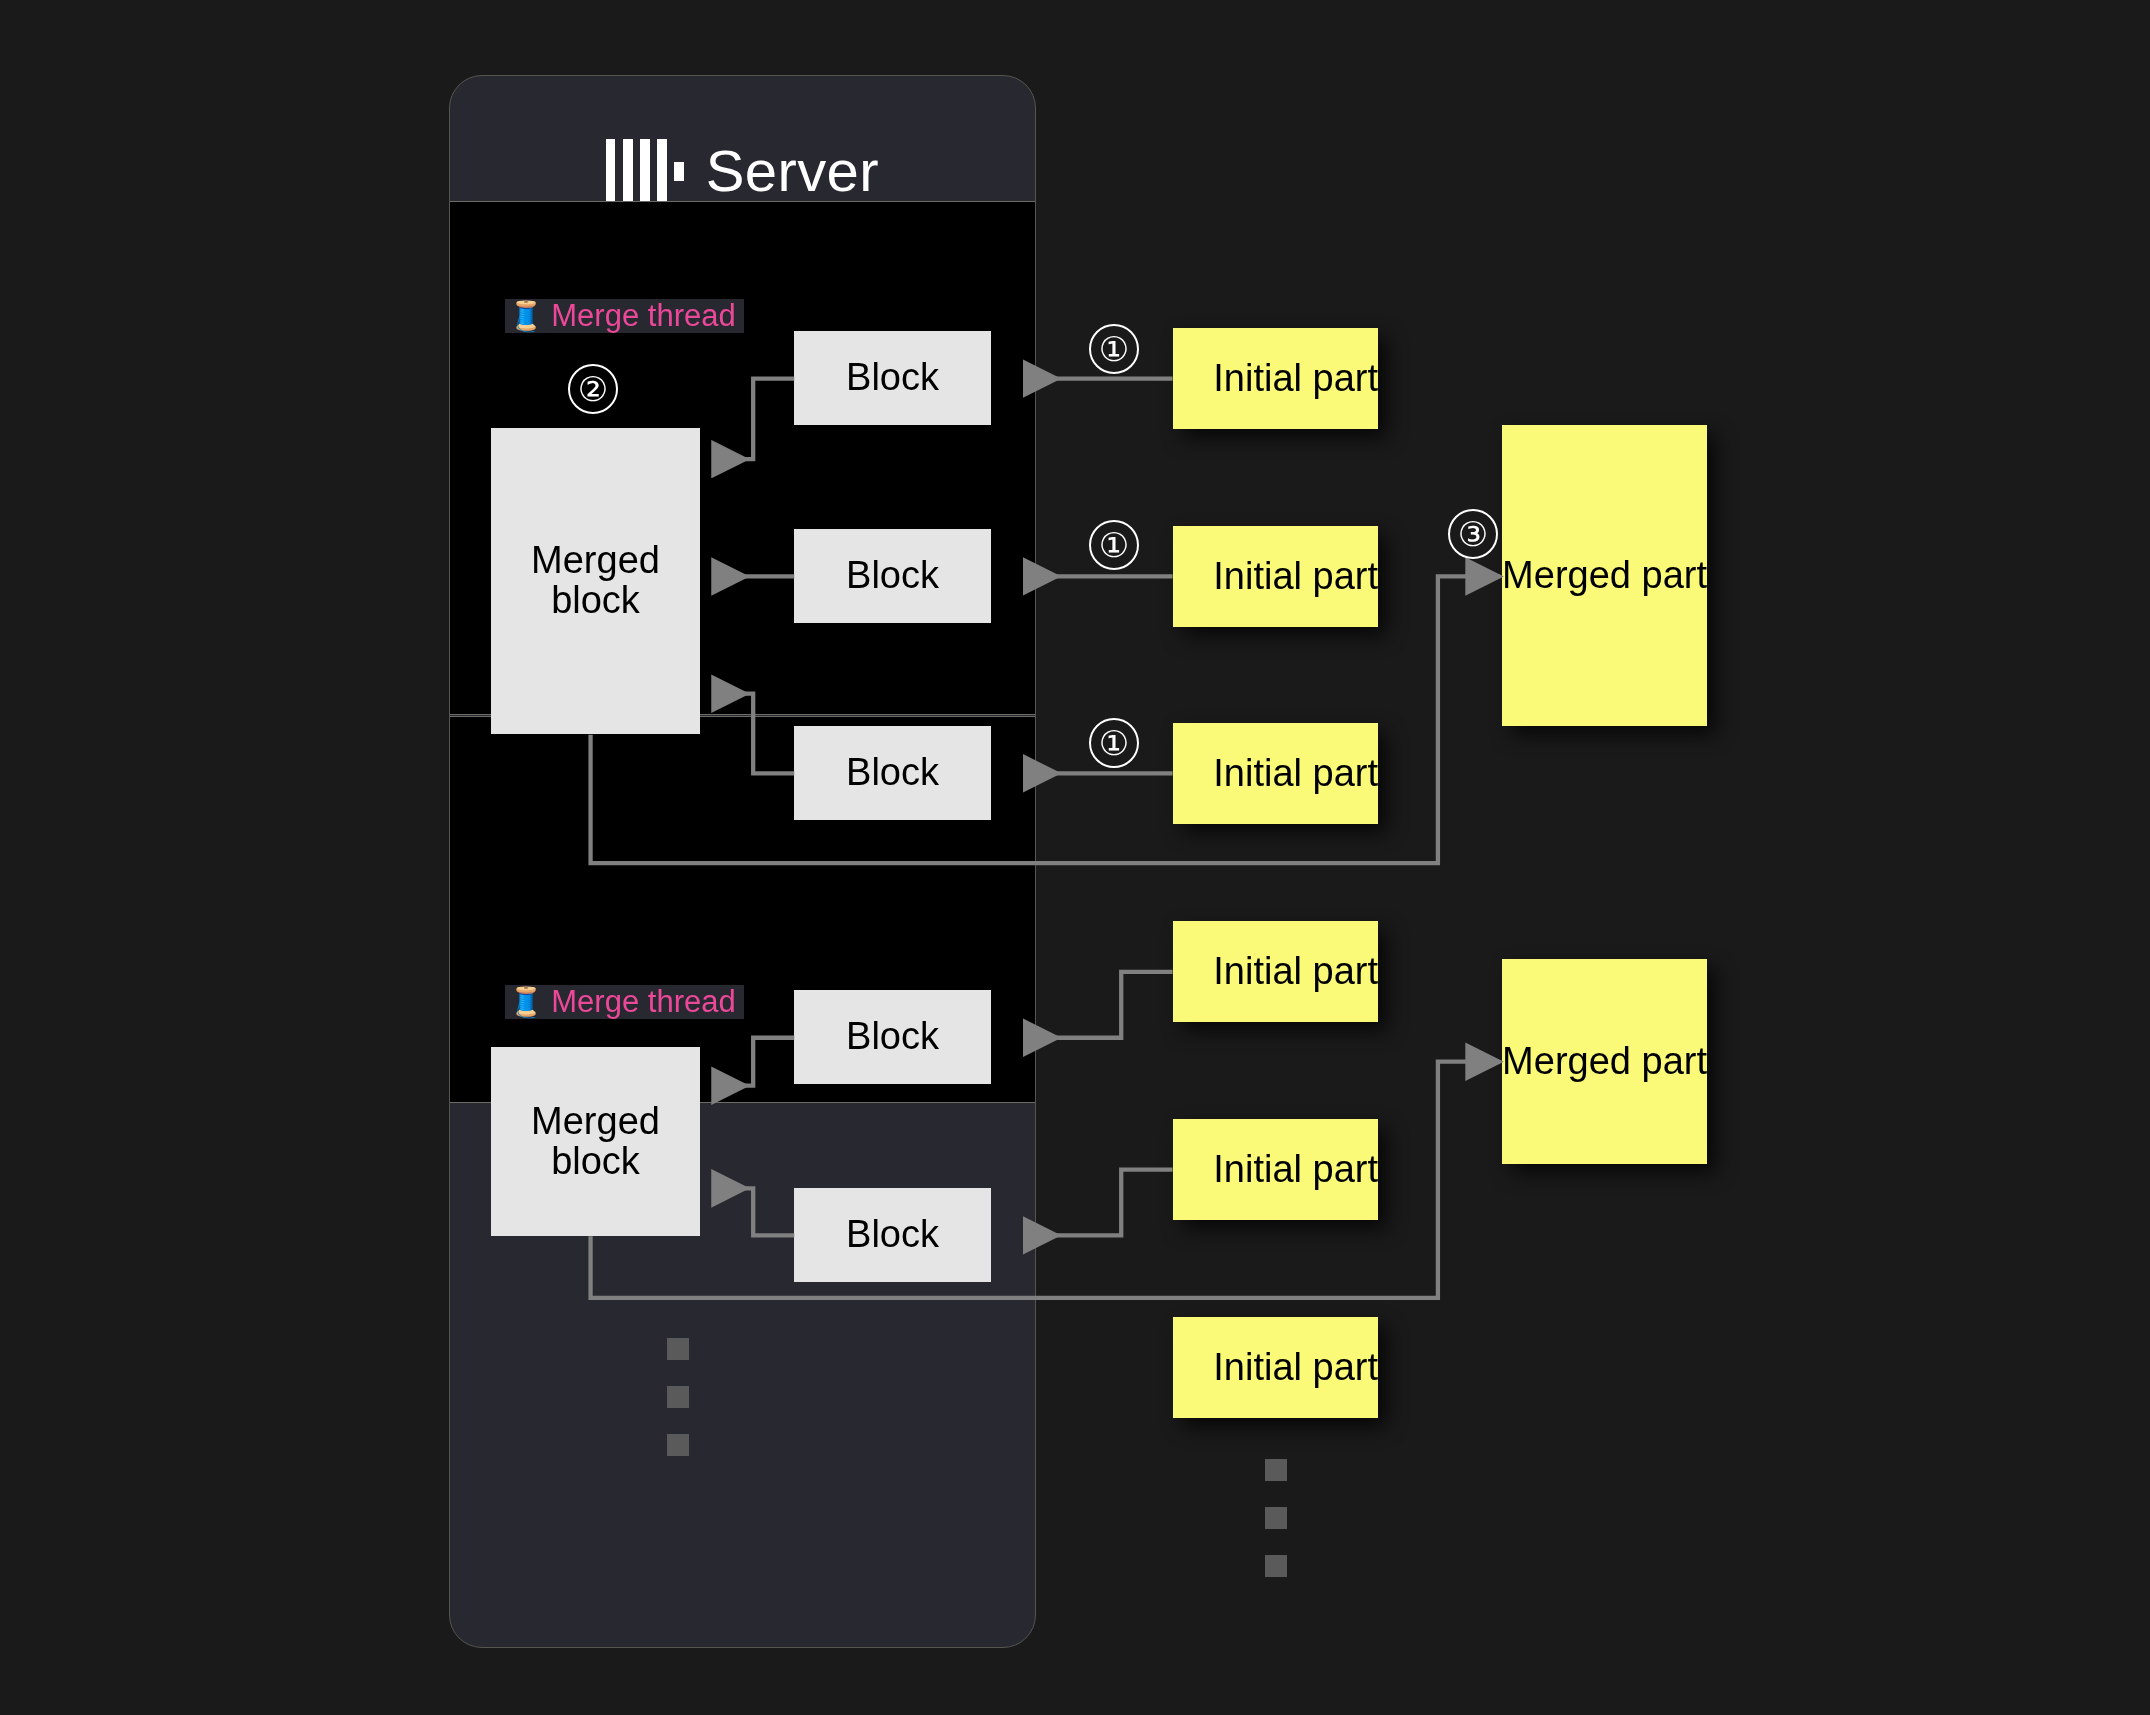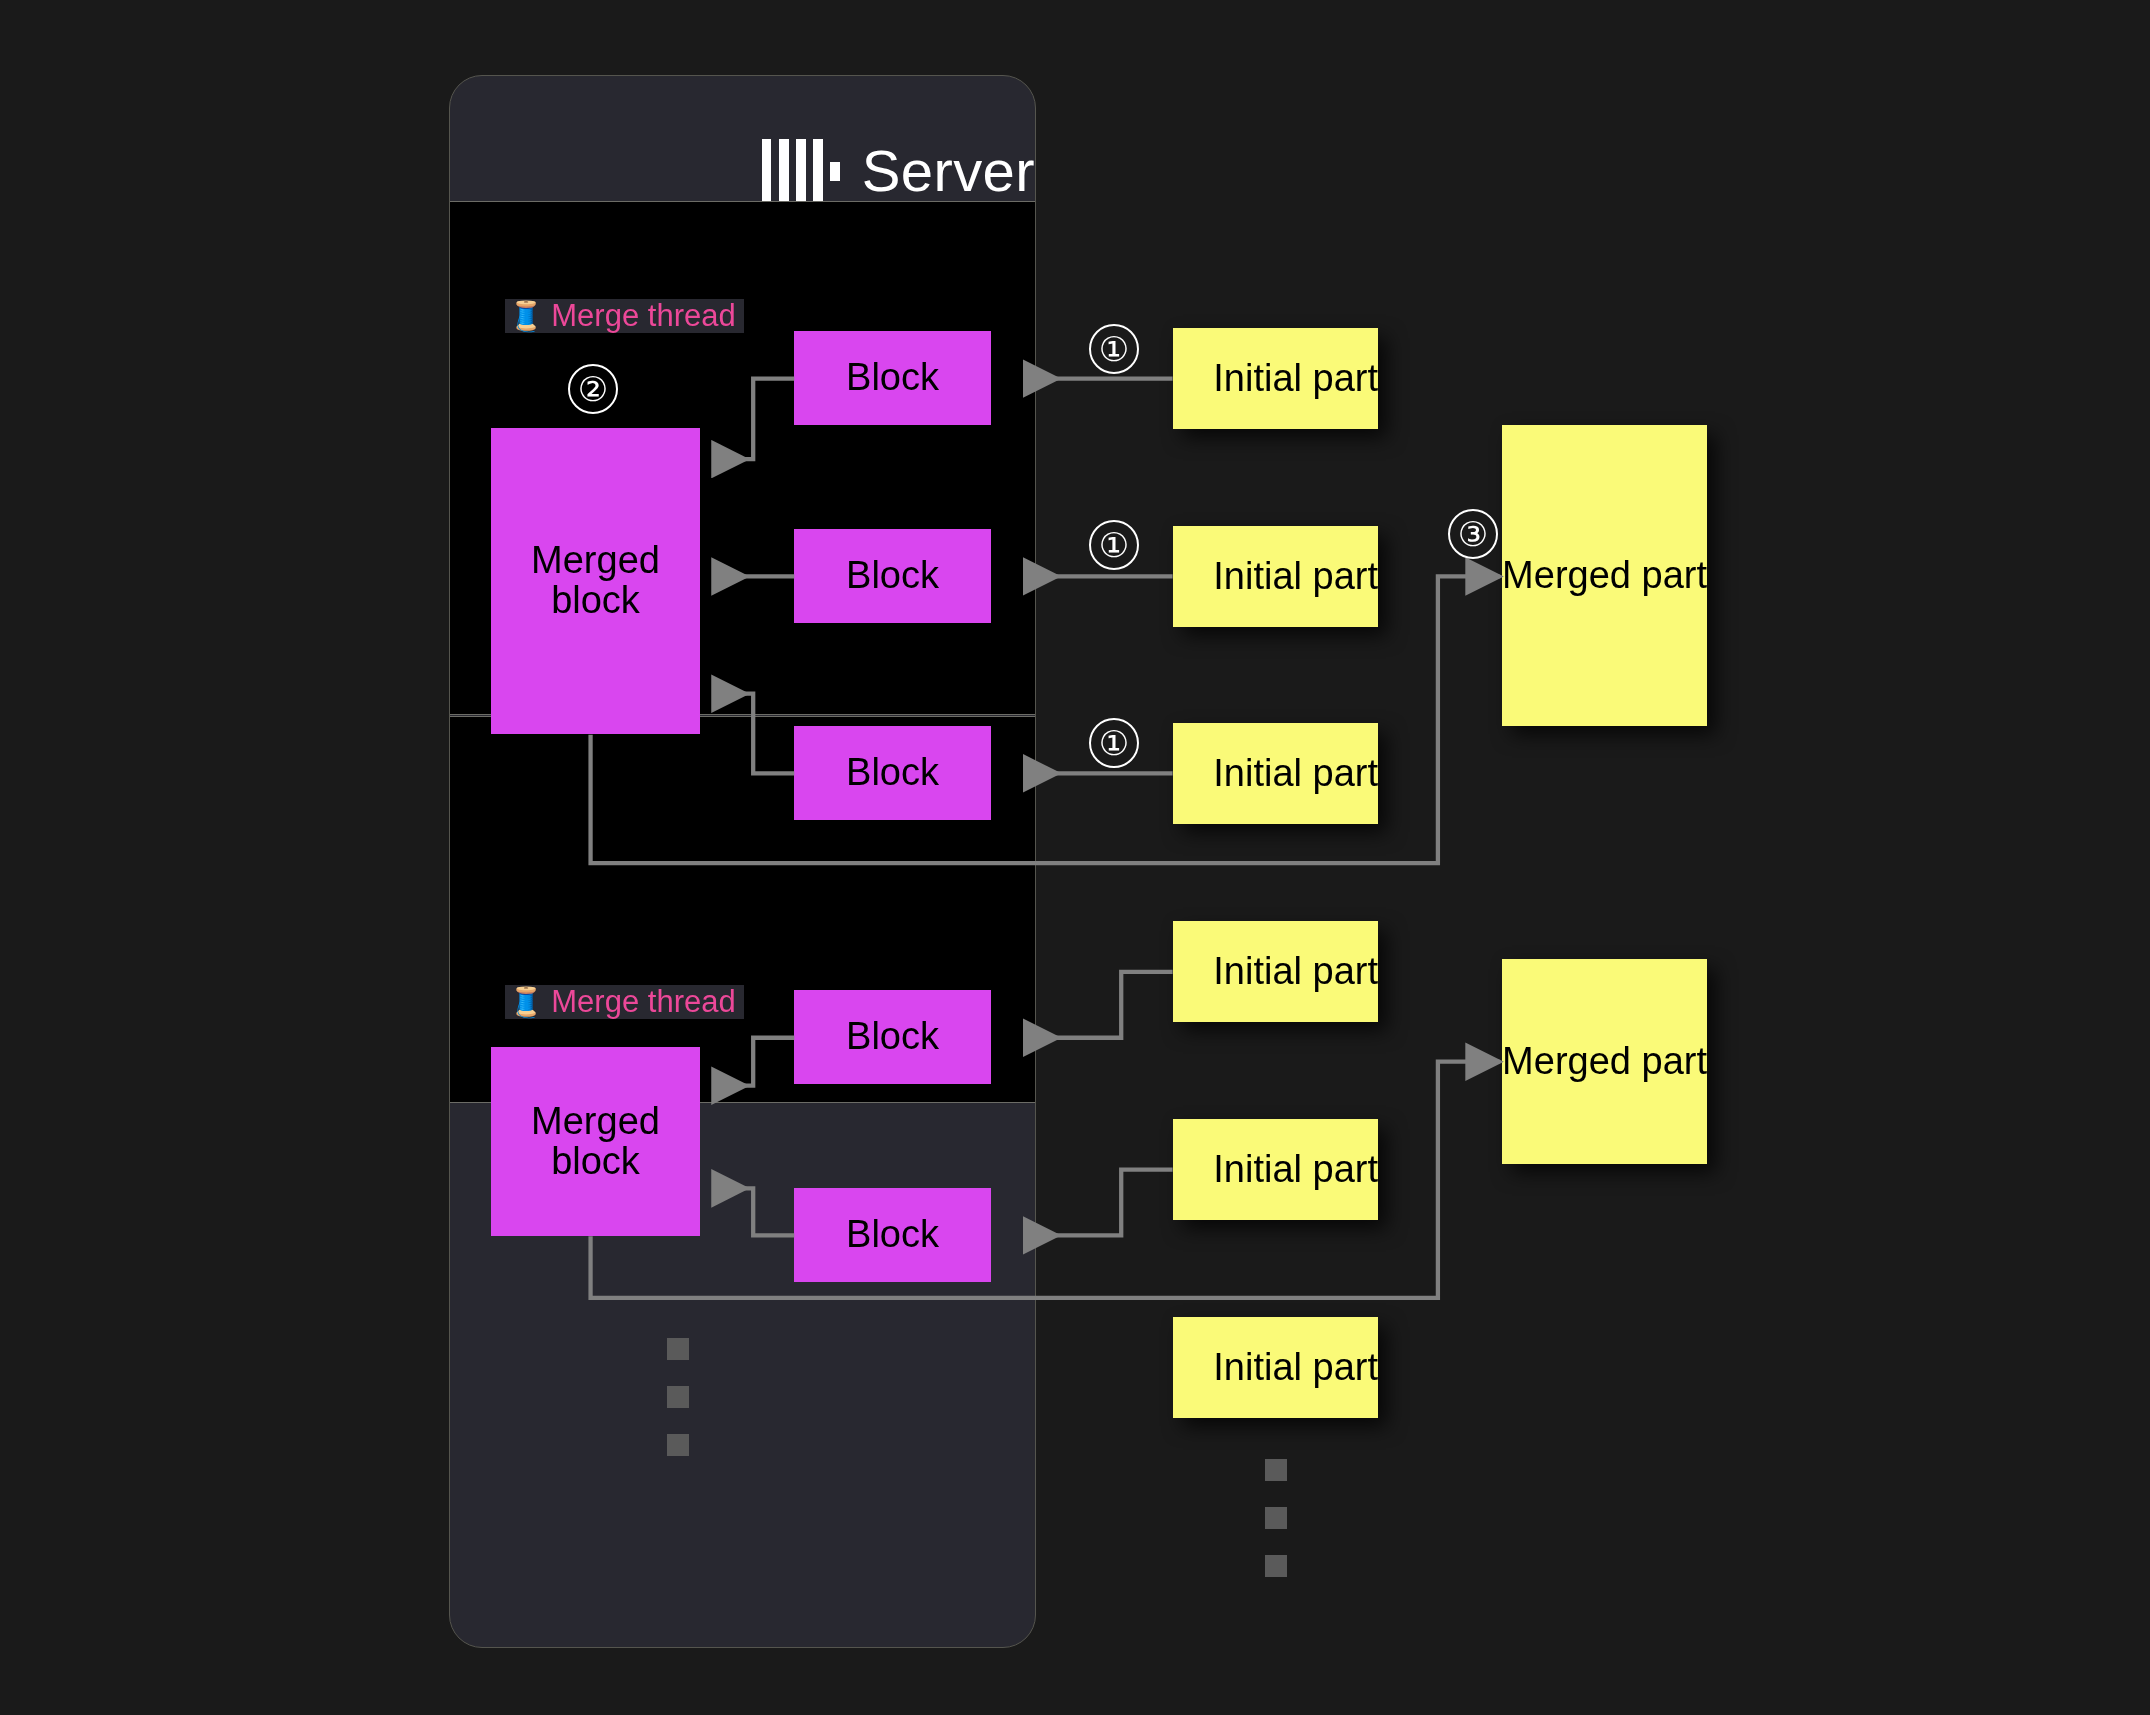--- a/index.html
+++ b/index.html
@@ -18,21 +18,21 @@
     left:449px;top:75px;
     width:587px;height:1573px;
     background:#282830;
     border:1.7px solid #55554e;
     border-radius:33px;
     box-sizing:border-box;
     overflow:hidden;
   }
   .server-header{
     position:absolute;left:0;top:0;width:100%;height:190px;
-    display:flex;align-items:center;justify-content:flex-end;gap:22px;
+    display:flex;align-items:center;justify-content:center;gap:22px;
   }
   .ch-logo{display:flex;align-items:flex-end;gap:7.7px;height:65px;}
   .ch-bar{width:9.4px;height:65px;background:#ffffff;}
   .ch-dot{width:9.4px;height:19px;background:#ffffff;margin-bottom:23px;}
   .server-title{
     color:#ffffff;font-size:58px;letter-spacing:0.4px;line-height:1;
   }
 
   
   .thread-box{
@@ -58,21 +58,21 @@
   .box{
     position:absolute;
     display:flex;align-items:center;justify-content:center;
     text-align:center;
     color:#000000;
     font-size:38px;
     line-height:1.05;
     box-sizing:border-box;
     z-index:25;
   }
-  .box-blue{background:#d946ef;}
+  .box-blue{background:#e5e5e5;}
   .box-yellow{background:#fafa78;box-shadow:8.6px 8.6px 19px rgba(0,0,0,.75);justify-content:flex-end;}
 
   
   .step{
     position:absolute;
     width:50px;height:50px;
     border:2.6px solid #ffffff;border-radius:50%;
     color:#ffffff;font-size:34px;
     display:flex;align-items:center;justify-content:center;
     box-sizing:border-box;

